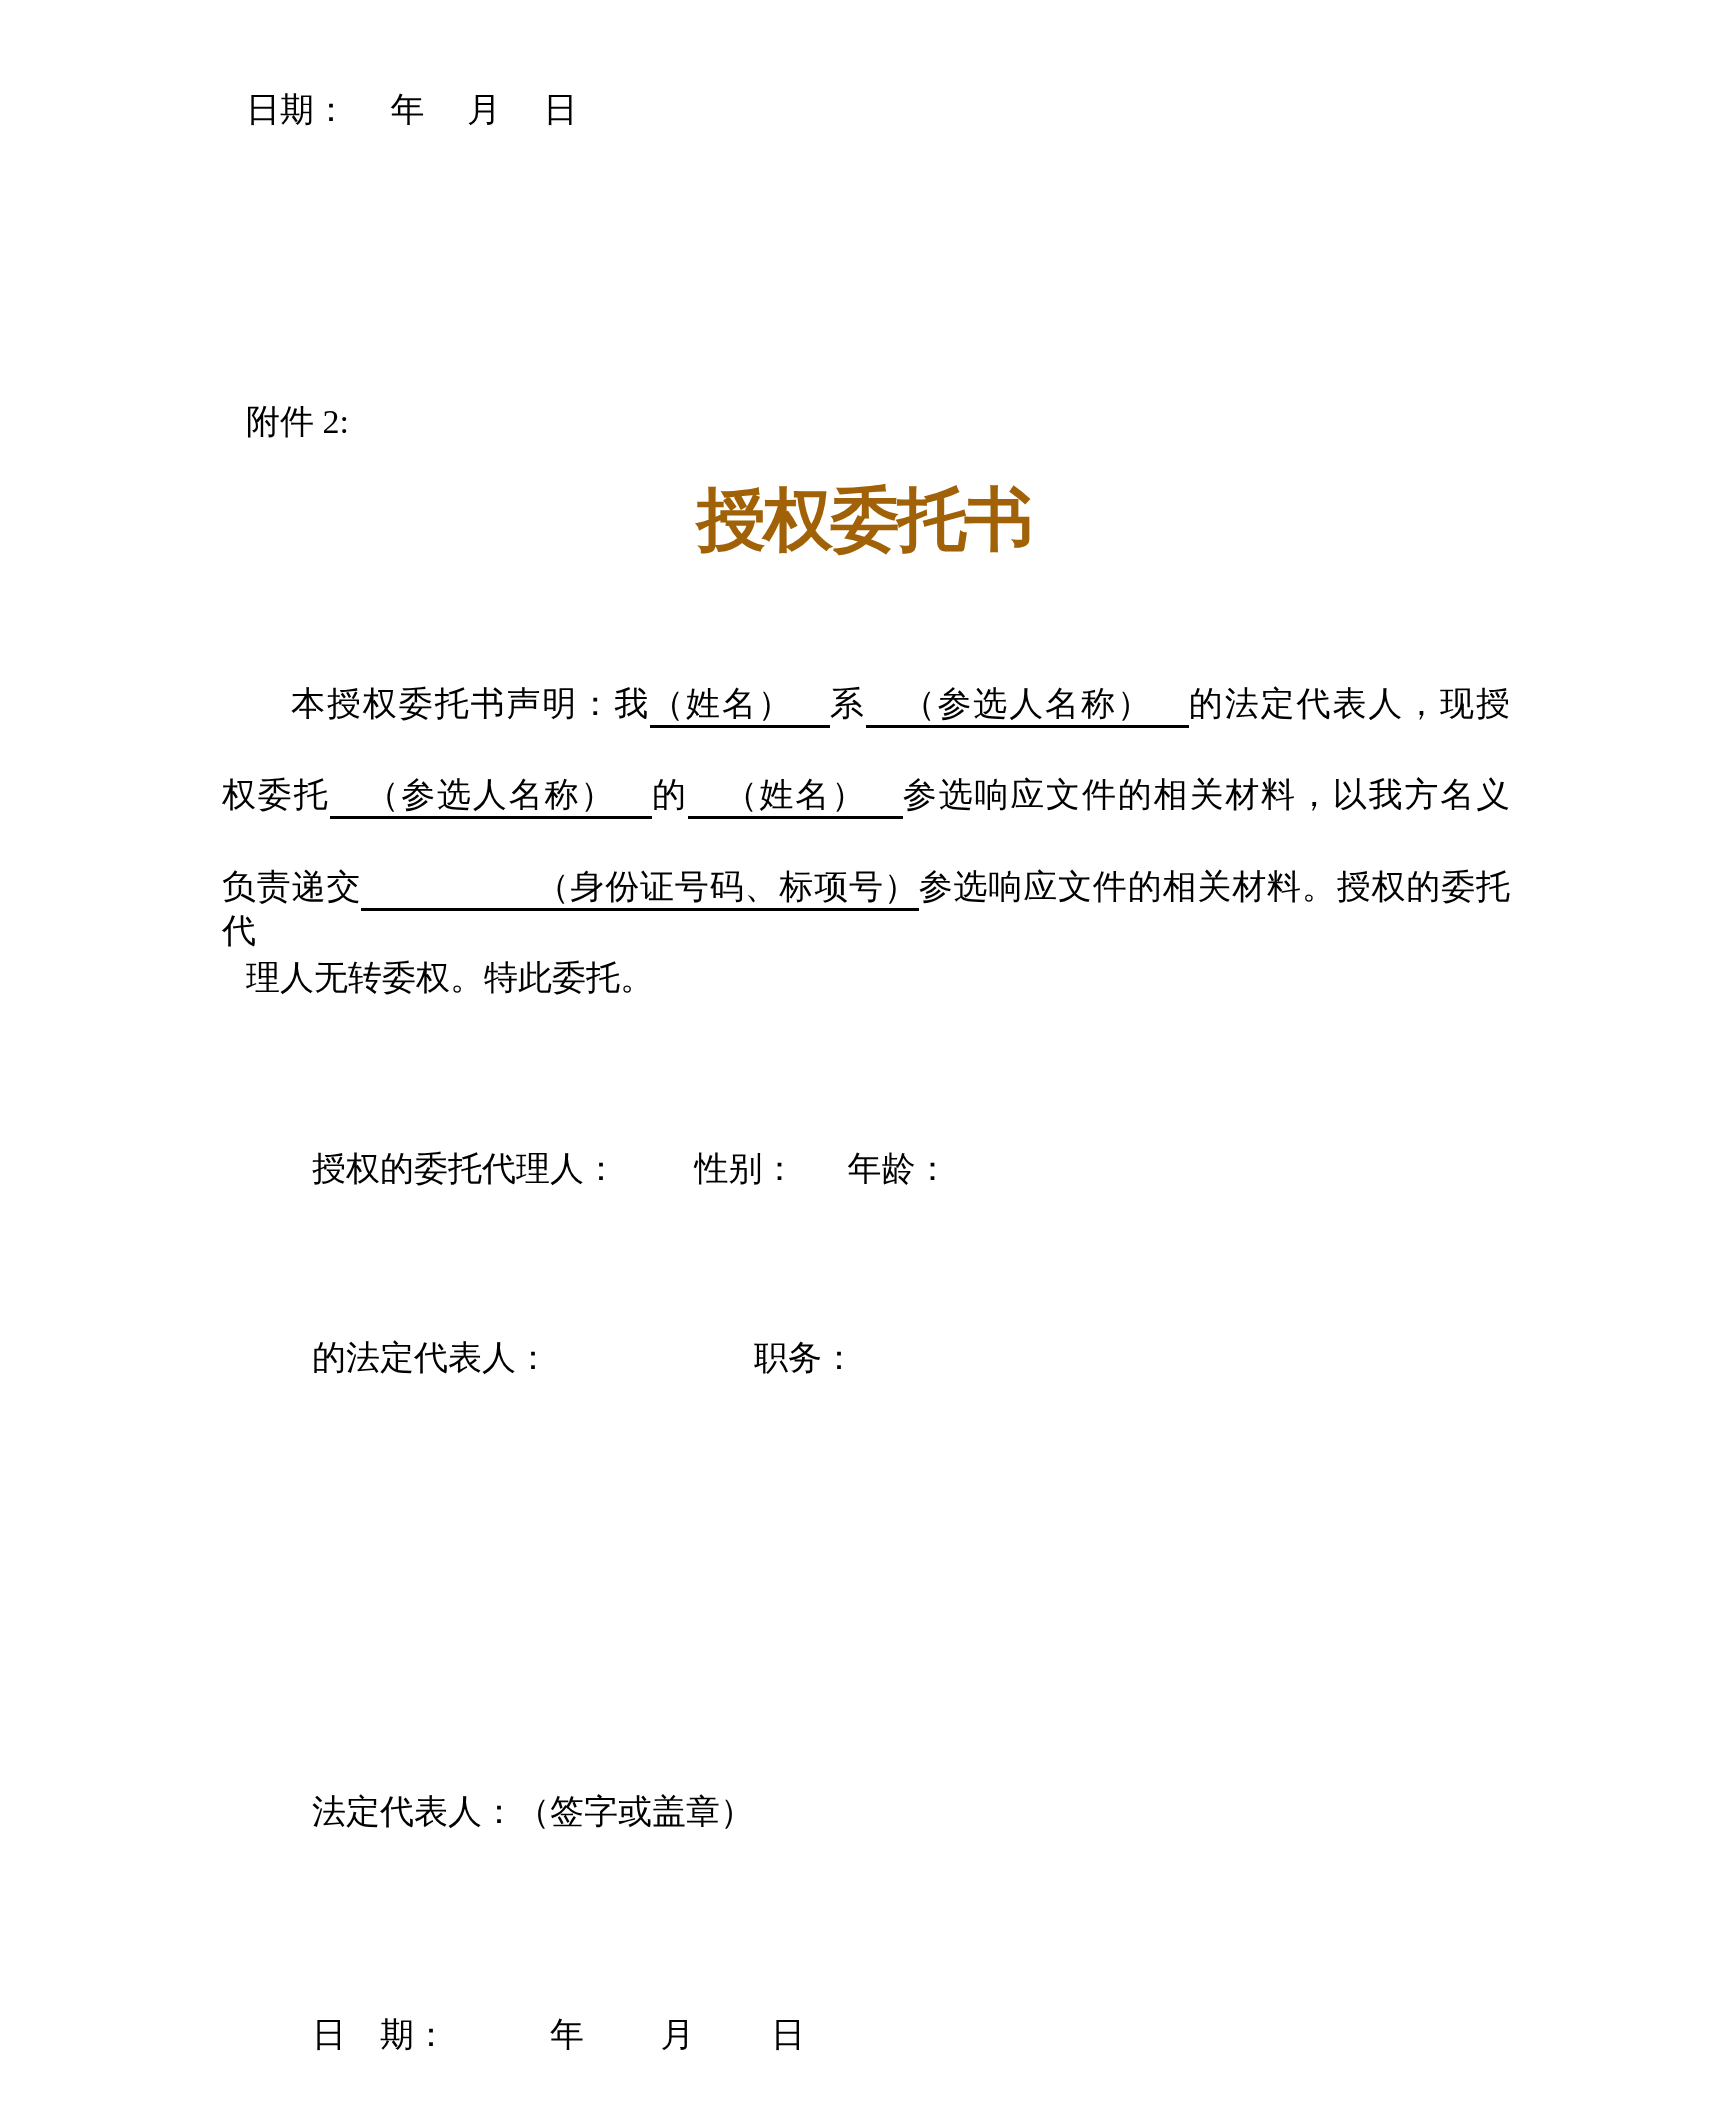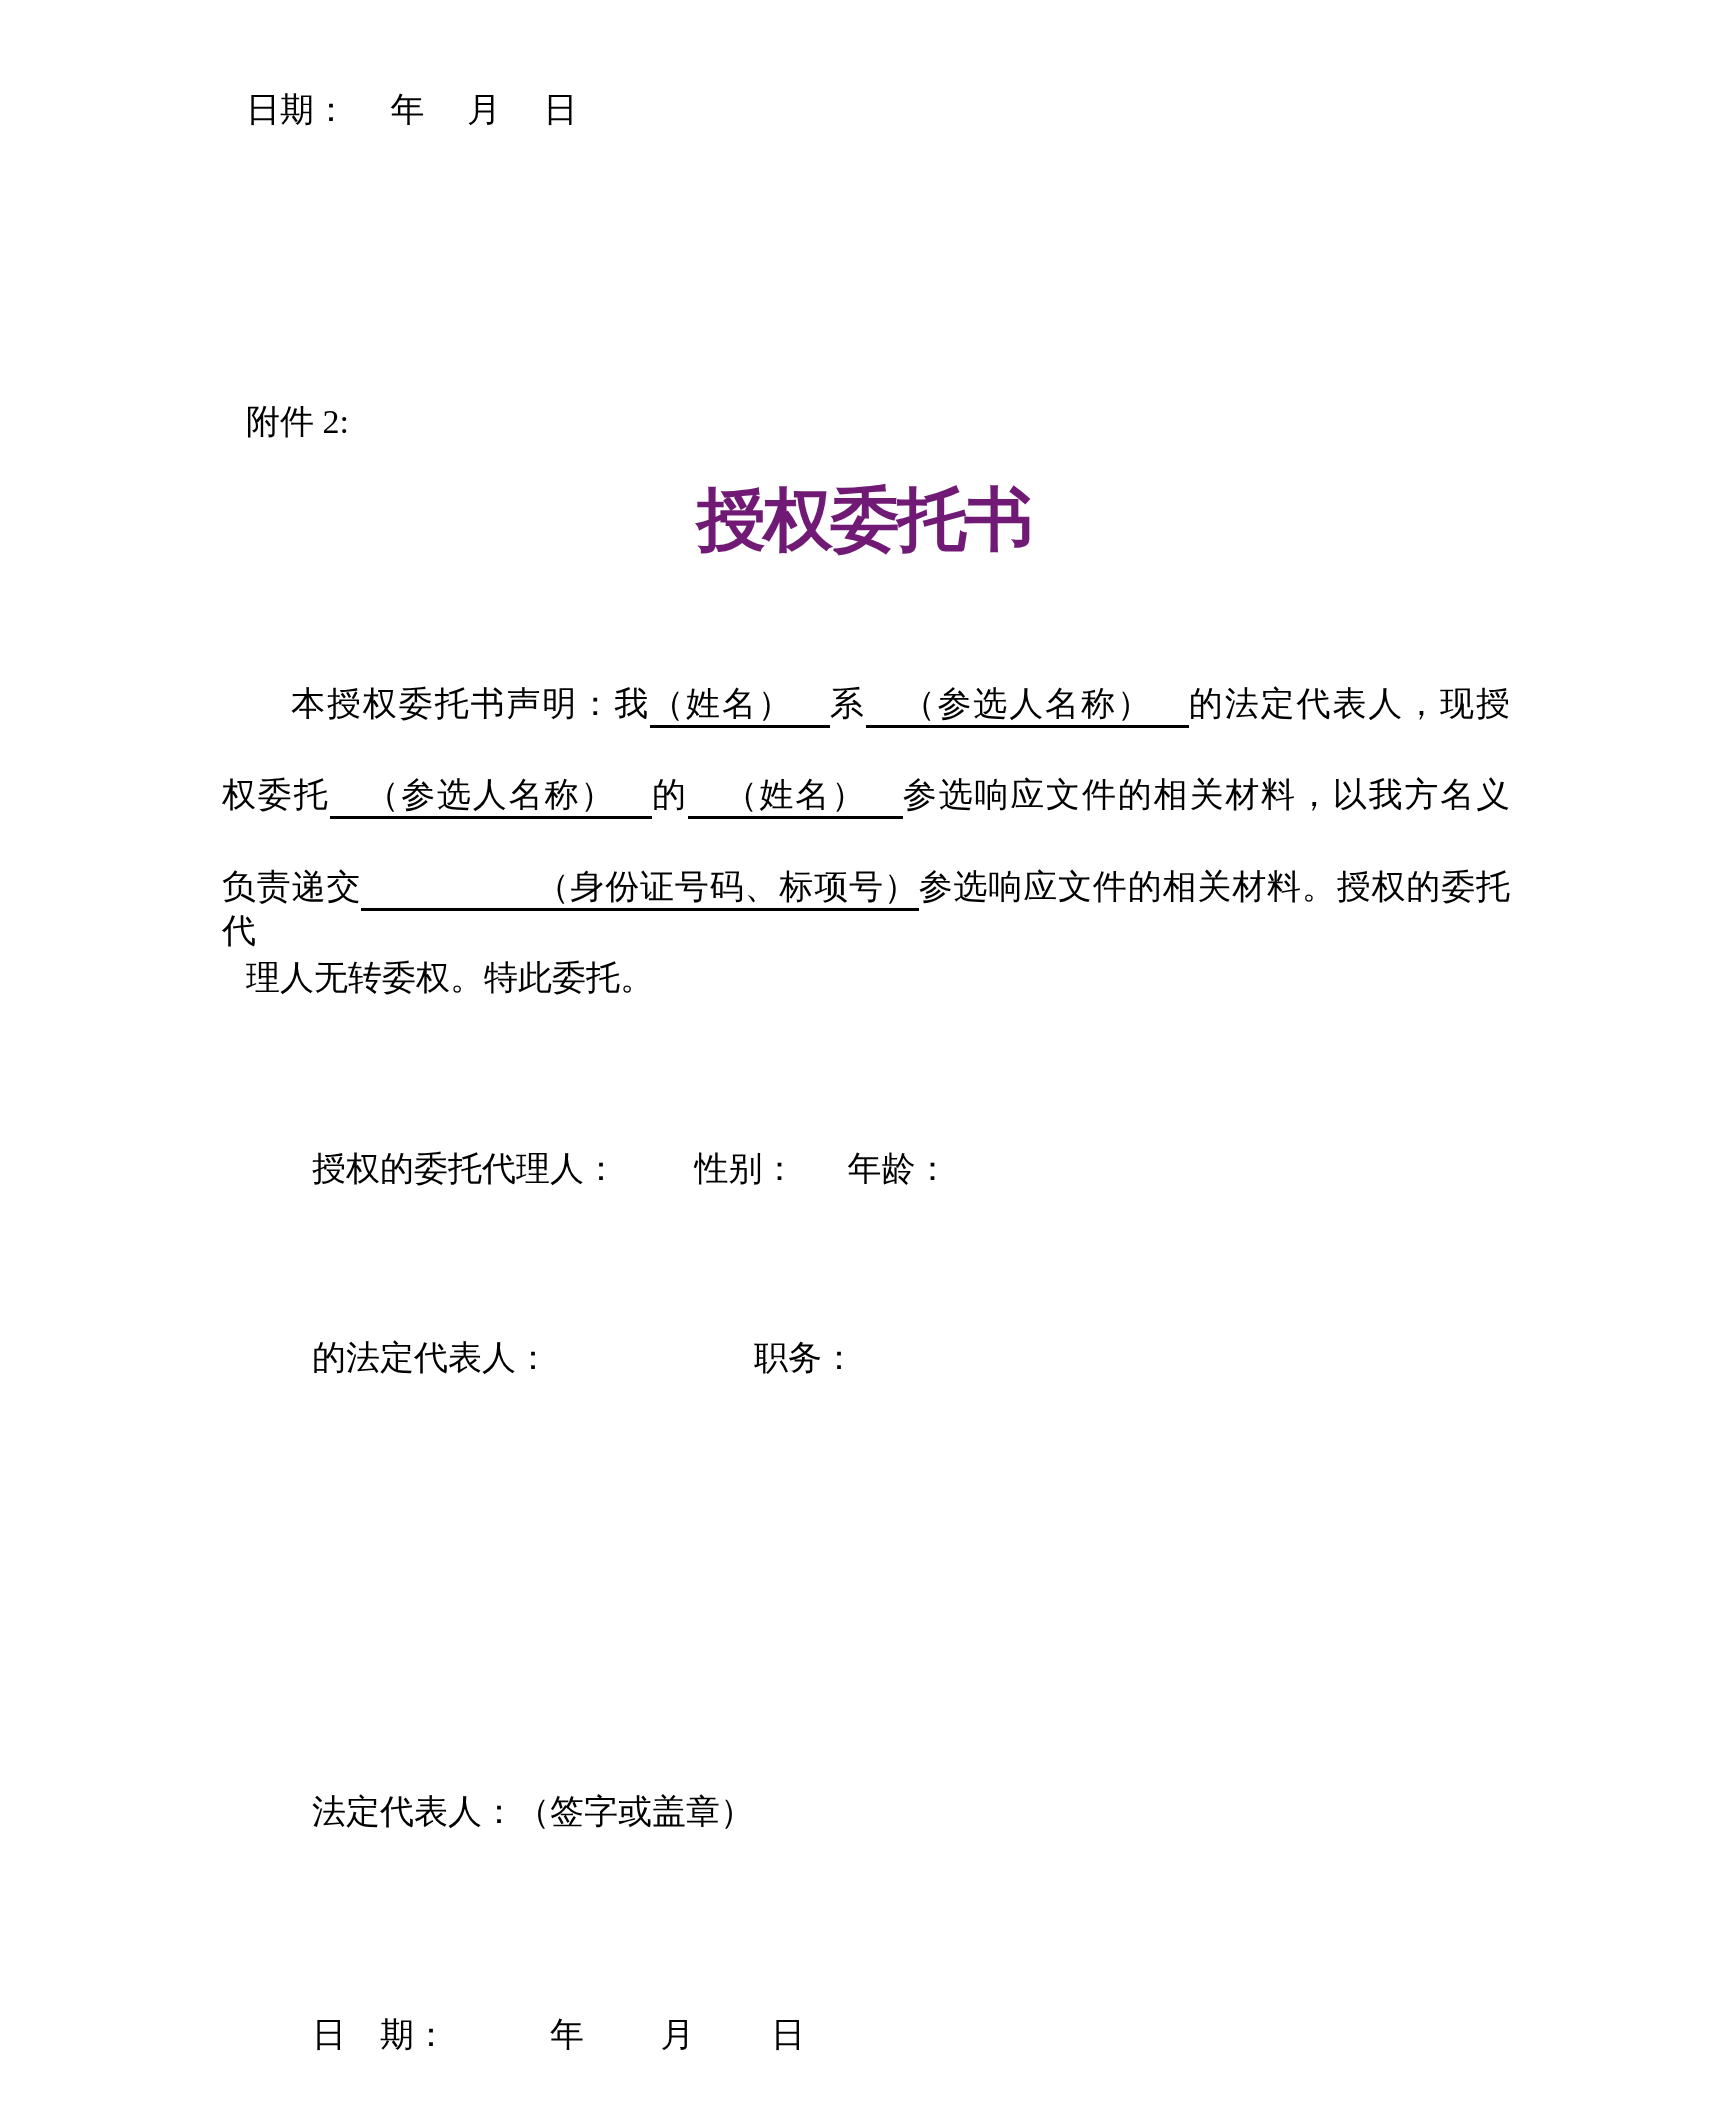--- a/index.html
+++ b/index.html
@@ -41,21 +41,21 @@
   .doc-title {
     position: absolute;
     top: 479px;
     left: 0;
     width: 100%;
     text-align: center;
     font-size: 69px;
     font-weight: bold;
     letter-spacing: -2.1px;
     line-height: 1.2;
-    color: #701a75;
+    color: #a16207;
   }
 </style>
 </head>
 <body>
 
 <div class="page">
 
   <div class="line left-margin" style="top:88px;">日期：　&nbsp;年　&nbsp;月　&nbsp;日</div>
 
   <div class="line left-margin" style="top:400px;">附件 2:</div>

